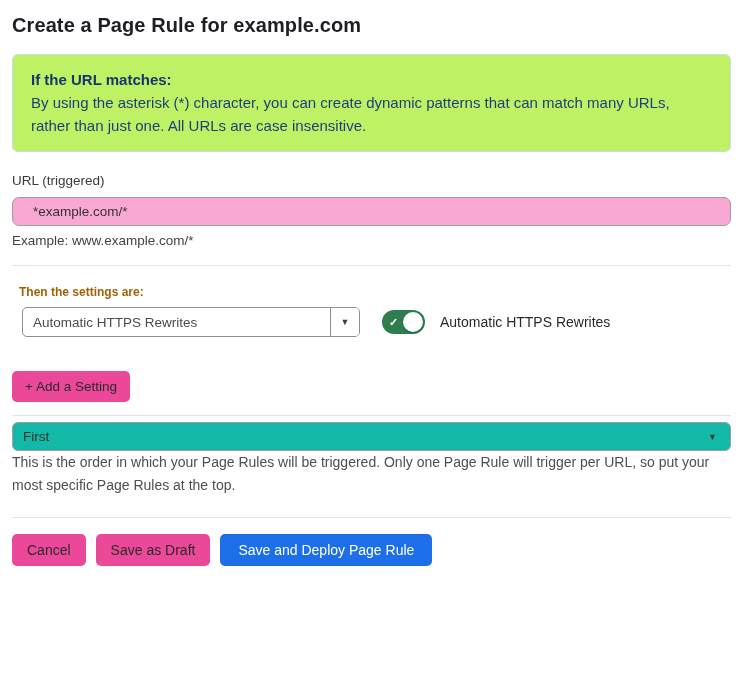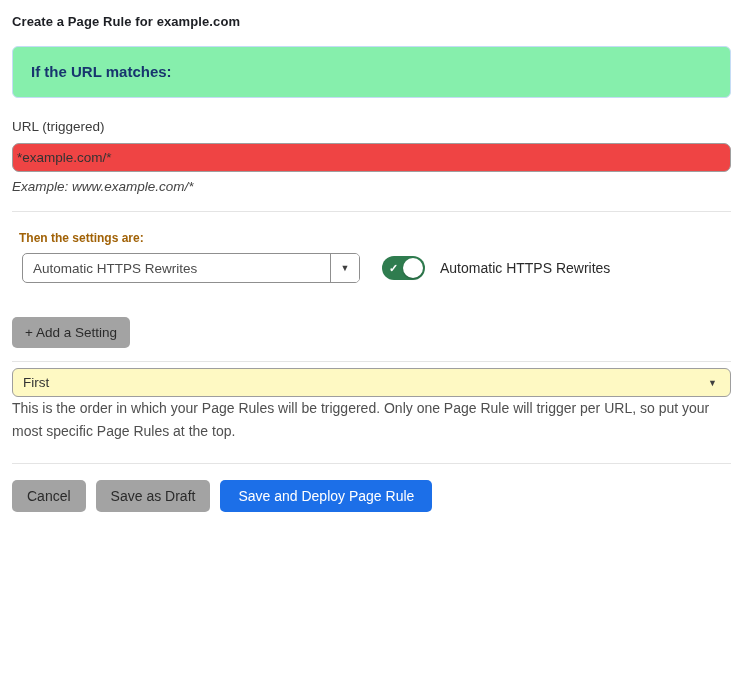--- a/index.html
+++ b/index.html
@@ -7,31 +7,31 @@
   body {
     width: 743px;
     height: 686px;
     font-family: "Liberation Sans", sans-serif;
     color: #1d1f24;
     overflow: hidden;
   }
   .container { padding: 12px 12px 0 12px; }
 
   h1.page-title {
-    font-size: 13px;
+    font-size: 20px;
     font-weight: 700;
     color: #1d1f24;
     letter-spacing: 0.1px;
     margin-top: 2px;
   }
 
   
   .notice {
     margin-top: 17px;
-    background: #86efac;
+    background: #bef264;
     border: 1px solid #c5dcf5;
     border-radius: 6px;
     padding: 13px 18px 14px 18px;
     color: #1e3f7d;
     font-size: 15px;
     line-height: 23px;
   }
   .notice .notice-heading { font-weight: 700; color: #17356e; }
   .notice a.notice-link {
     color: #2e72d2;
@@ -44,32 +44,31 @@
     color: #3b3b3b;
     margin-top: 21px;
   }
   input.text-input {
     display: block;
     width: 719px;
     height: 29px;
     margin-top: 9px;
     border: 1px solid #9e9e9e;
     border-radius: 7px;
-    padding: 0 4px;
+    padding: 0 20px;
     font-family: "Liberation Sans", sans-serif;
     font-size: 13.5px;
     color: #333333;
-    background: #ef4444;
+    background: #f9a8d4;
     outline: none;
   }
   .helper-text {
     font-size: 13.5px;
     color: #444444;
     margin-top: 7px;
-    font-style: italic;
   }
 
   .divider {
     border: none;
     border-top: 1px solid #e4e4e4;
     margin-top: 17px;
   }
 
   .section-heading {
     font-size: 12px;
@@ -154,39 +153,39 @@
     color: #2a2a2a;
   }
 
   .btn {
     display: inline-block;
     border: none;
     border-radius: 5px;
     font-family: "Liberation Sans", sans-serif;
     font-size: 14px;
     color: #2b2b2b;
-    background: #a3a3a3;
+    background: #ec4899;
     padding: 8px 15px;
     cursor: pointer;
   }
   .btn.add-setting {
     margin-top: 34px;
     font-size: 13.5px;
     padding: 8px 13px;
   }
 
   
   .select-box {
     position: relative;
     width: 719px;
     height: 29px;
     margin-top: 6px;
     border: 1px solid #9e9e9e;
     border-radius: 6px;
-    background: #fef9c3;
+    background: #14b8a6;
     display: flex;
     align-items: center;
     padding: 0 10px;
     font-size: 13.5px;
     color: #333333;
     cursor: pointer;
   }
   .select-box .select-arrow {
     position: absolute;
     right: 13px;
@@ -218,20 +217,21 @@
 </style>
 </head>
 <body>
 
 <div class="container">
 
   <h1 class="page-title">Create a Page Rule for example.com</h1>
 
   <div class="notice">
     <div class="notice-heading">If the URL matches:</div>
+    <div class="notice-body">By using the asterisk (*) character, you can create dynamic patterns that can match many URLs, rather than just one. All URLs are case insensitive.</div>
   </div>
 
   <div class="field-label">URL (triggered)</div>
   <input class="text-input" type="text" value="*example.com/*" style="">
   <div class="helper-text">Example: www.example.com/*</div>
 
   <hr class="divider">
 
   <div class="section-heading">Then the settings are:</div>
 

